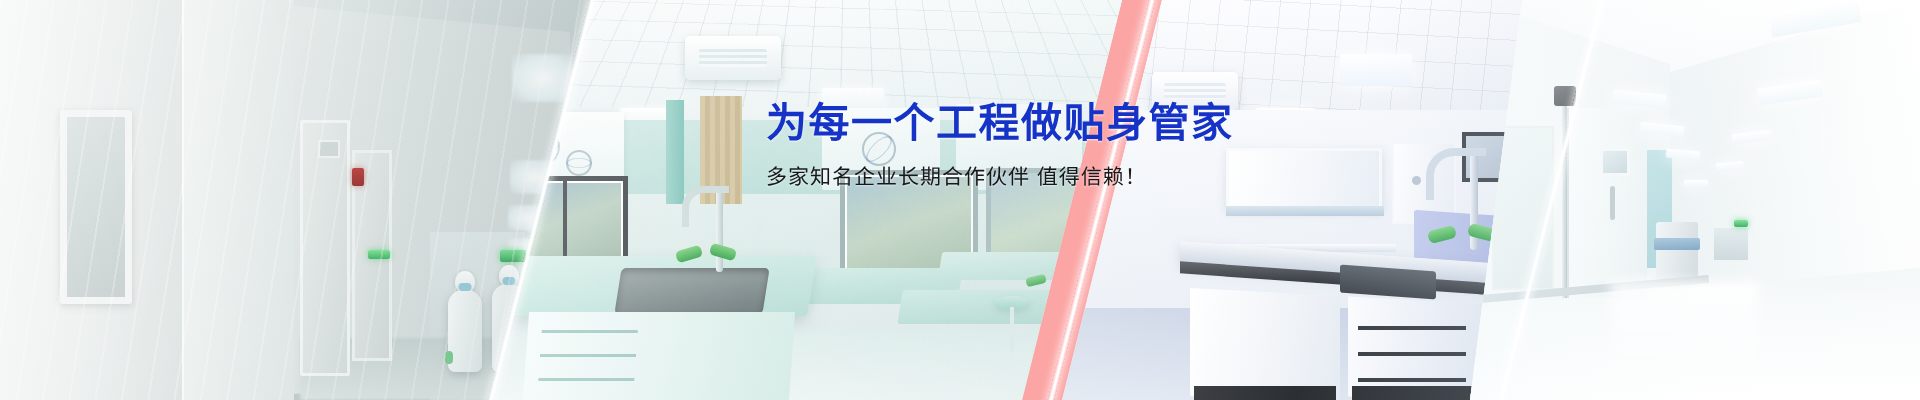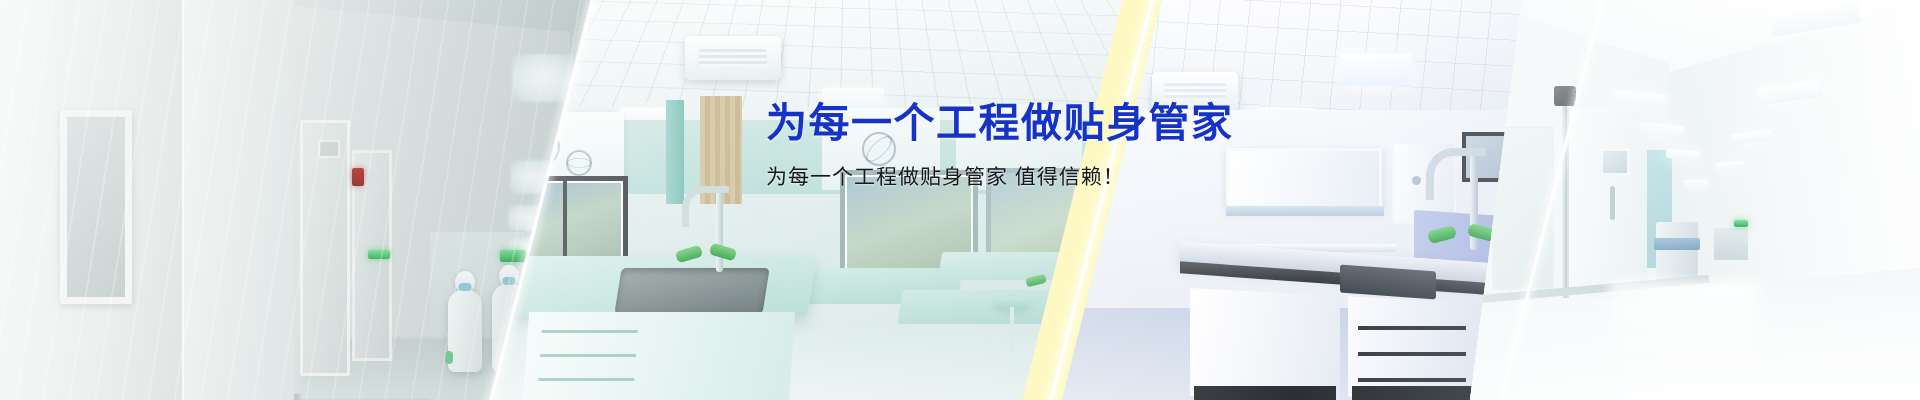--- a/index.html
+++ b/index.html
@@ -3,21 +3,21 @@
 <meta charset="utf-8">
 <title>Banner</title>
 <style>
   html,body{margin:0;padding:0;background:#fff;}
   body{font-family:"Liberation Sans","DejaVu Sans",sans-serif;}
 
   .banner{
     position:relative;
     width:1920px;height:400px;
     overflow:hidden;
-    background:#fef9c3;
+    background:#fca5a5;
   }
 
   
   .panel{
     position:absolute;
     top:0;height:400px;
     overflow:hidden;
   }
   .scene{position:absolute;inset:0;overflow:hidden;}
 
@@ -487,16 +487,16 @@
       <div class="p4-haze"></div>
     </div>
   </div>
 
   <div class="divider d1"></div>
   <div class="divider d2"></div>
   <div class="divider d3"></div>
 
   <div class="copy">
     <div class="headline">为每一个工程做贴身管家</div>
-    <div class="subline">为每一个工程做贴身管家  值得信赖！</div>
+    <div class="subline">多家知名企业长期合作伙伴  值得信赖！</div>
   </div>
 
 </div>
 
 </body></html>

